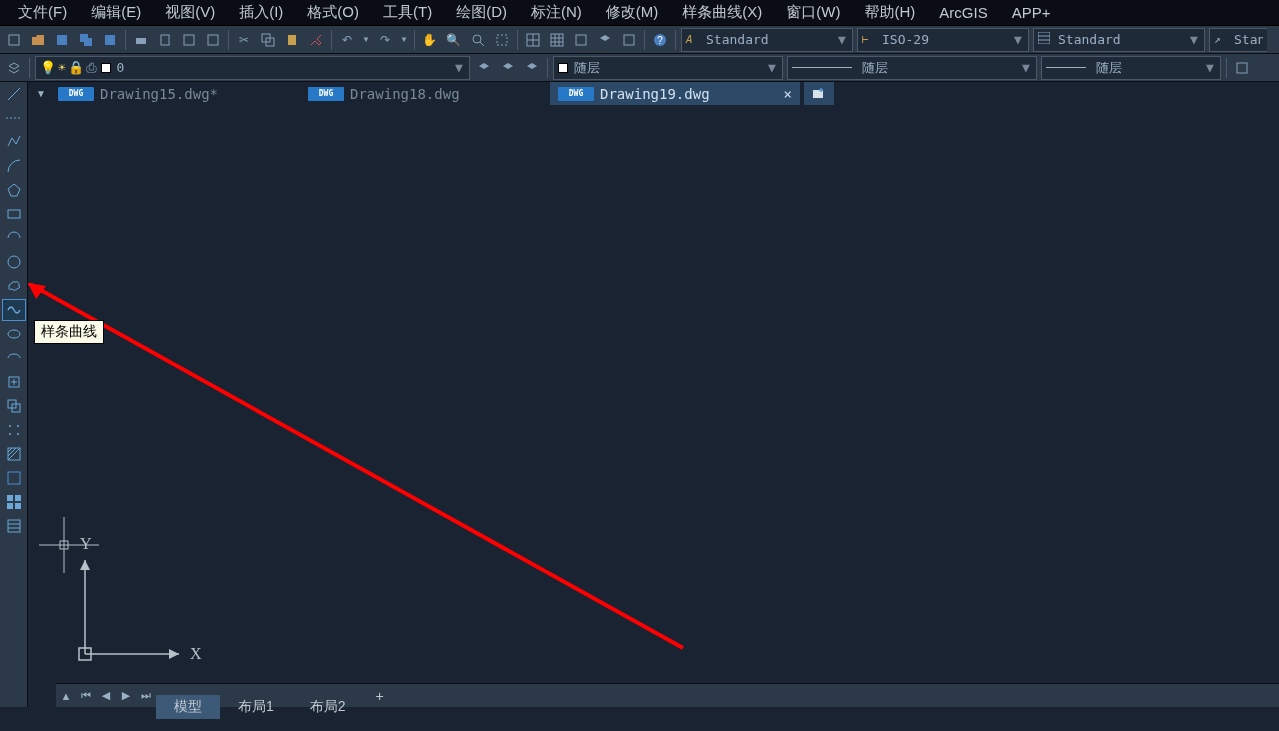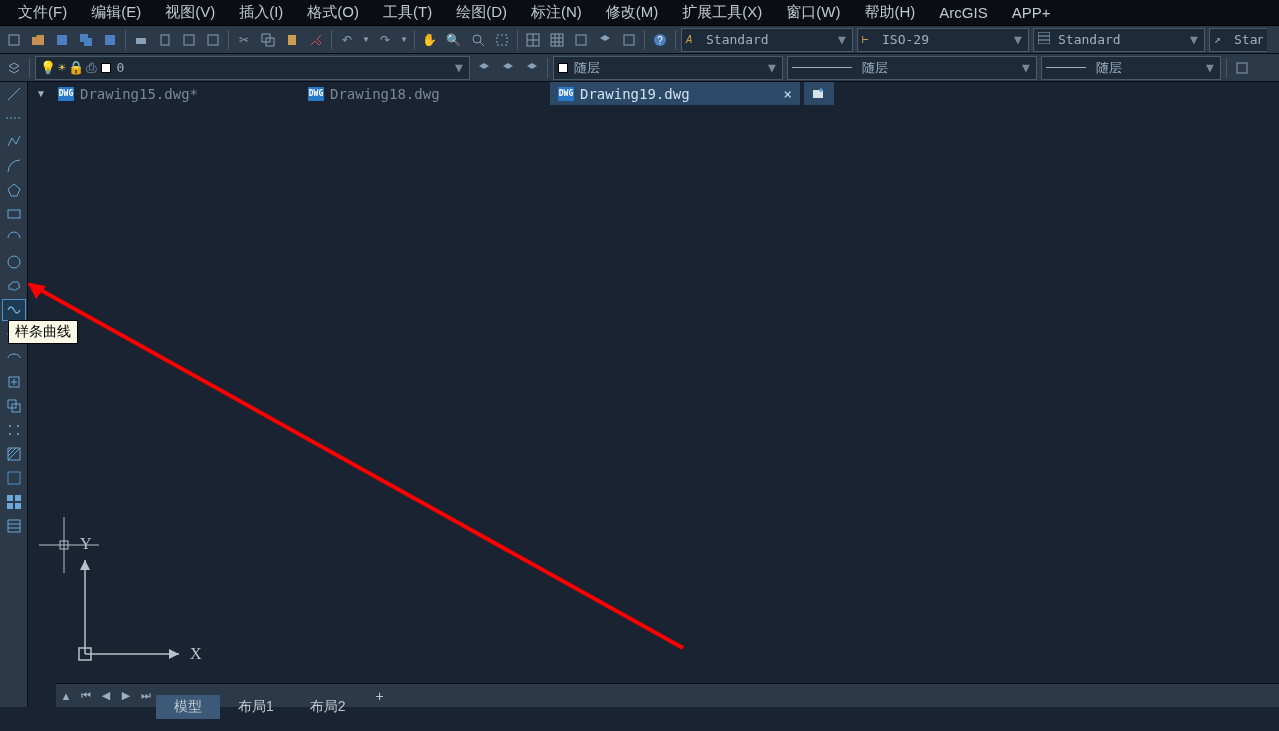--- a/index.html
+++ b/index.html
@@ -143,21 +143,21 @@
   color: #788898;
   min-width: 200px;
   cursor: default;
   gap: 6px;
 }
 .tab.active {
   background: #2c4a68;
   color: #d0e0f0;
 }
 .tab .dwg-ico {
-  width: 16px;
+  width: 36px;
   height: 14px;
   background: #2878c8;
   color: #fff;
   font-size: 8px;
   font-weight: bold;
   display: flex;
   align-items: center;
   justify-content: center;
   border-radius: 1px;
 }
@@ -168,21 +168,21 @@
   align-items: center;
   justify-content: center;
   background: #2c4a68;
   margin-left: 4px;
 }
 .new-tab svg { width: 14px; height: 14px; }
 
 .tooltip {
   position: absolute;
   top: 320px;
-  left: 8px;
+  left: 34px;
   background: #fafae8;
   color: #000;
   border: 1px solid #000;
   padding: 2px 6px;
   font-size: 14px;
   font-family: "SimSun", serif;
   z-index: 20;
 }
 
 .crosshair {
@@ -255,21 +255,21 @@
 <div class="menubar">
   <div><span>文件(F)</span></div>
   <div><span>编辑(E)</span></div>
   <div><span>视图(V)</span></div>
   <div><span>插入(I)</span></div>
   <div><span>格式(O)</span></div>
   <div><span>工具(T)</span></div>
   <div><span>绘图(D)</span></div>
   <div><span>标注(N)</span></div>
   <div><span>修改(M)</span></div>
-  <div><span>扩展工具(X)</span></div>
+  <div><span>样条曲线(X)</span></div>
   <div><span>窗口(W)</span></div>
   <div><span>帮助(H)</span></div>
   <div><span>ArcGIS</span></div>
   <div><span>APP+</span></div>
 </div>
 
 <div class="toolbar-row">
   <div class="icon-btn">
       <svg class="ico" width="14" height="14">
         <rect x="2" y="2" width="10" height="10" fill="none" stroke="#88a0b8"></rect>

